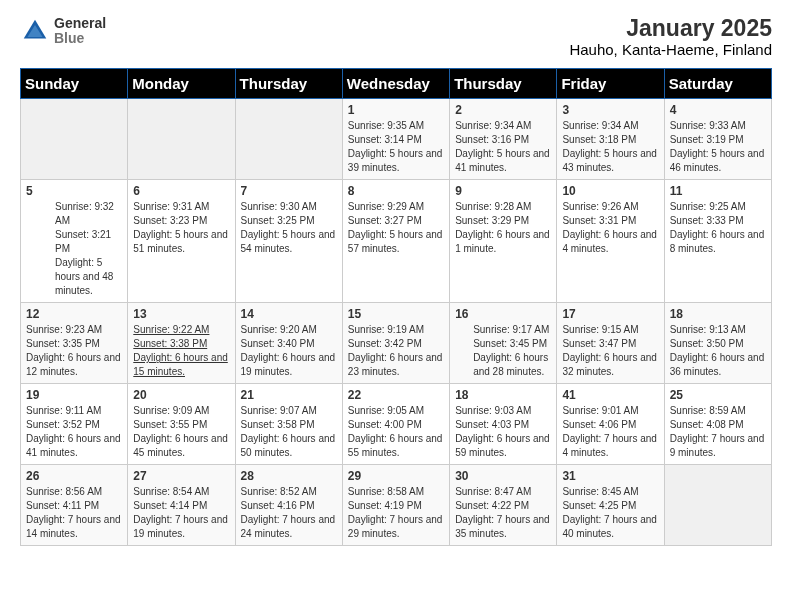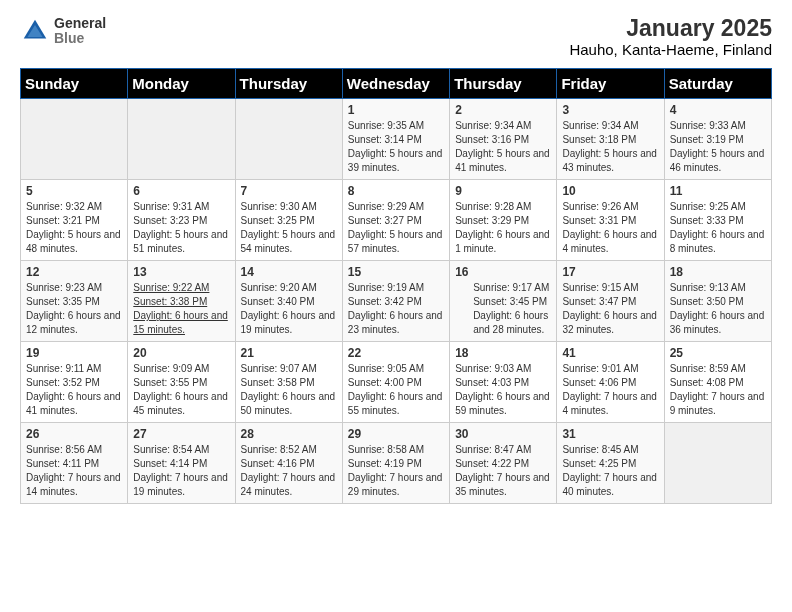--- a/index.html
+++ b/index.html
@@ -140,21 +140,21 @@
         <td>
           <span class="day-num">4</span>
           <div class="day-info" style="white-space: pre-line;">Sunrise: 9:33 AM
 Sunset: 3:19 PM
 Daylight: 5 hours and 46 minutes.</div>
         </td>
       </tr>
       <tr>
         <td>
           <span class="day-num">5</span>
-          <div class="day-info" style="white-space: pre-line;">Sunrise: 9:32 AM
+          <div class="day-info" style="white-space: pre-line; margin-left: 29px;">Sunrise: 9:32 AM
 Sunset: 3:21 PM
 Daylight: 5 hours and 48 minutes.</div>
         </td>
         <td>
           <span class="day-num">6</span>
           <div class="day-info" style="white-space: pre-line;">Sunrise: 9:31 AM
 Sunset: 3:23 PM
 Daylight: 5 hours and 51 minutes.</div>
         </td>
         <td>

